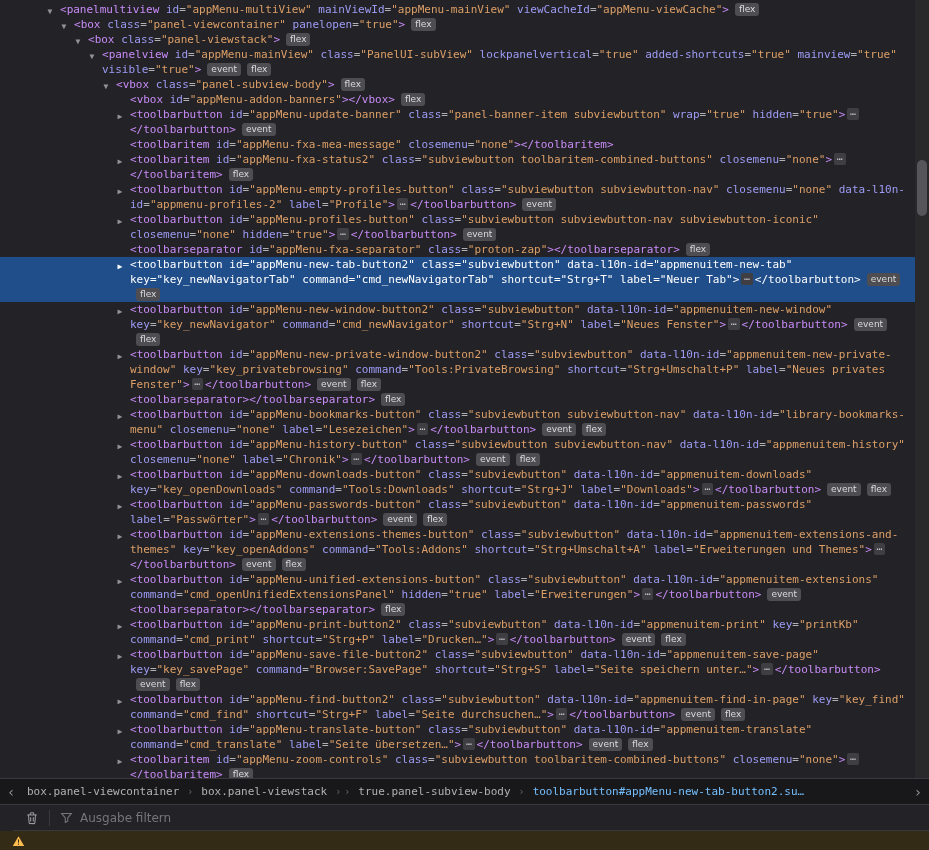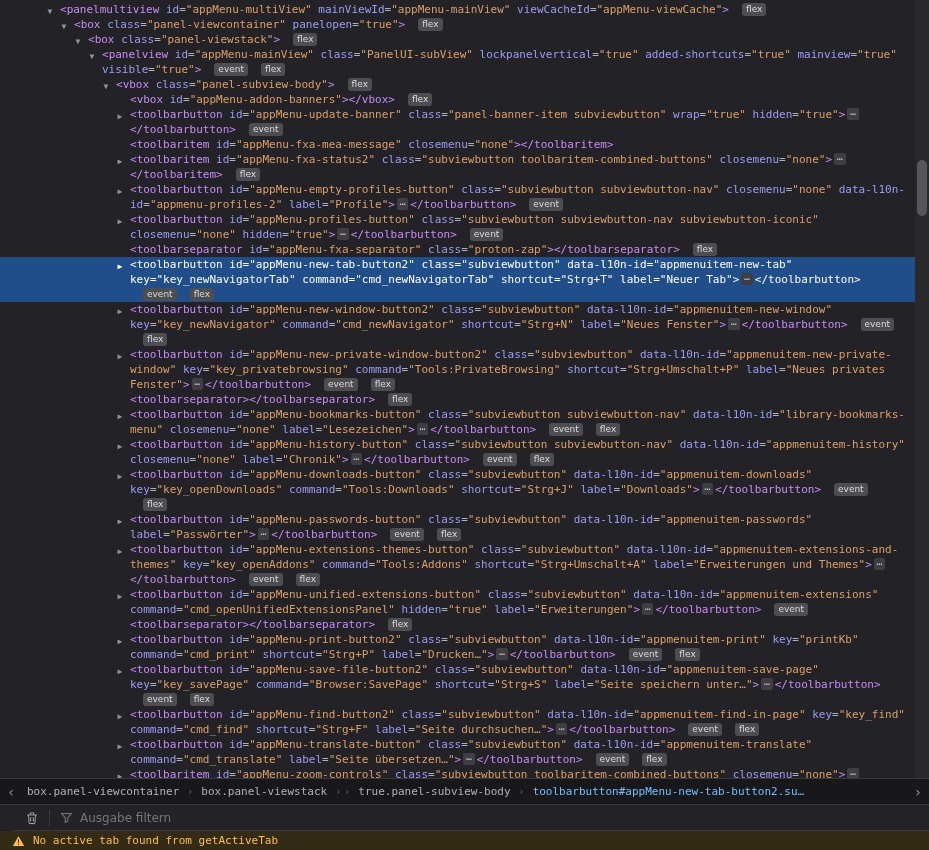--- a/index.html
+++ b/index.html
@@ -22,21 +22,21 @@
   .brk{color:var(--tag);}
   .attr{color:var(--attr);}
   .punct{color:var(--text);}
   .val{color:var(--val);}
   .dots{
     display:inline-block;background:#3e3e43;color:#c8c8cc;border-radius:2px;
     padding:0 3px;font-size:9px;line-height:12px;margin:0 2px;vertical-align:1px;
   }
   .badge{
     display:inline-block;background:var(--badge-bg);color:var(--badge-text);
-    border-radius:3px;padding:0 4px;font-size:9px;line-height:13px;margin-left:13px;
+    border-radius:3px;padding:0 4px;font-size:9px;line-height:13px;margin-left:6px;
     vertical-align:1px;font-family:"DejaVu Sans", sans-serif;
   }
   
   .vscroll{position:absolute;right:0;top:0;width:14px;height:778px;background:#29292c;}
   .thumb{position:absolute;left:2px;right:2px;top:160px;height:56px;background:var(--scroll-thumb);border-radius:5px;}
   
   .bbar{
     position:absolute;top:778px;left:0;width:929px;height:27px;box-sizing:border-box;
     background:var(--toolbar-bg);border-top:1px solid var(--border);border-bottom:1px solid var(--border);
     display:flex;align-items:center;
@@ -136,14 +136,13 @@
 </div>
 
 <div class="warnrow">
   <span class="wicon">
     <svg width="13" height="12" viewBox="0 0 16 14">
       <path d="M8 1 15 13H1z" fill="#ffbd4f"></path>
       <rect x="7.4" y="5" width="1.2" height="4" fill="#332b16"></rect>
       <rect x="7.4" y="10.2" width="1.2" height="1.4" fill="#332b16"></rect>
     </svg>
   </span>
-  <span class="wtext">No active tab found from getActiveTab</span>
 </div>
 
 </body></html>

